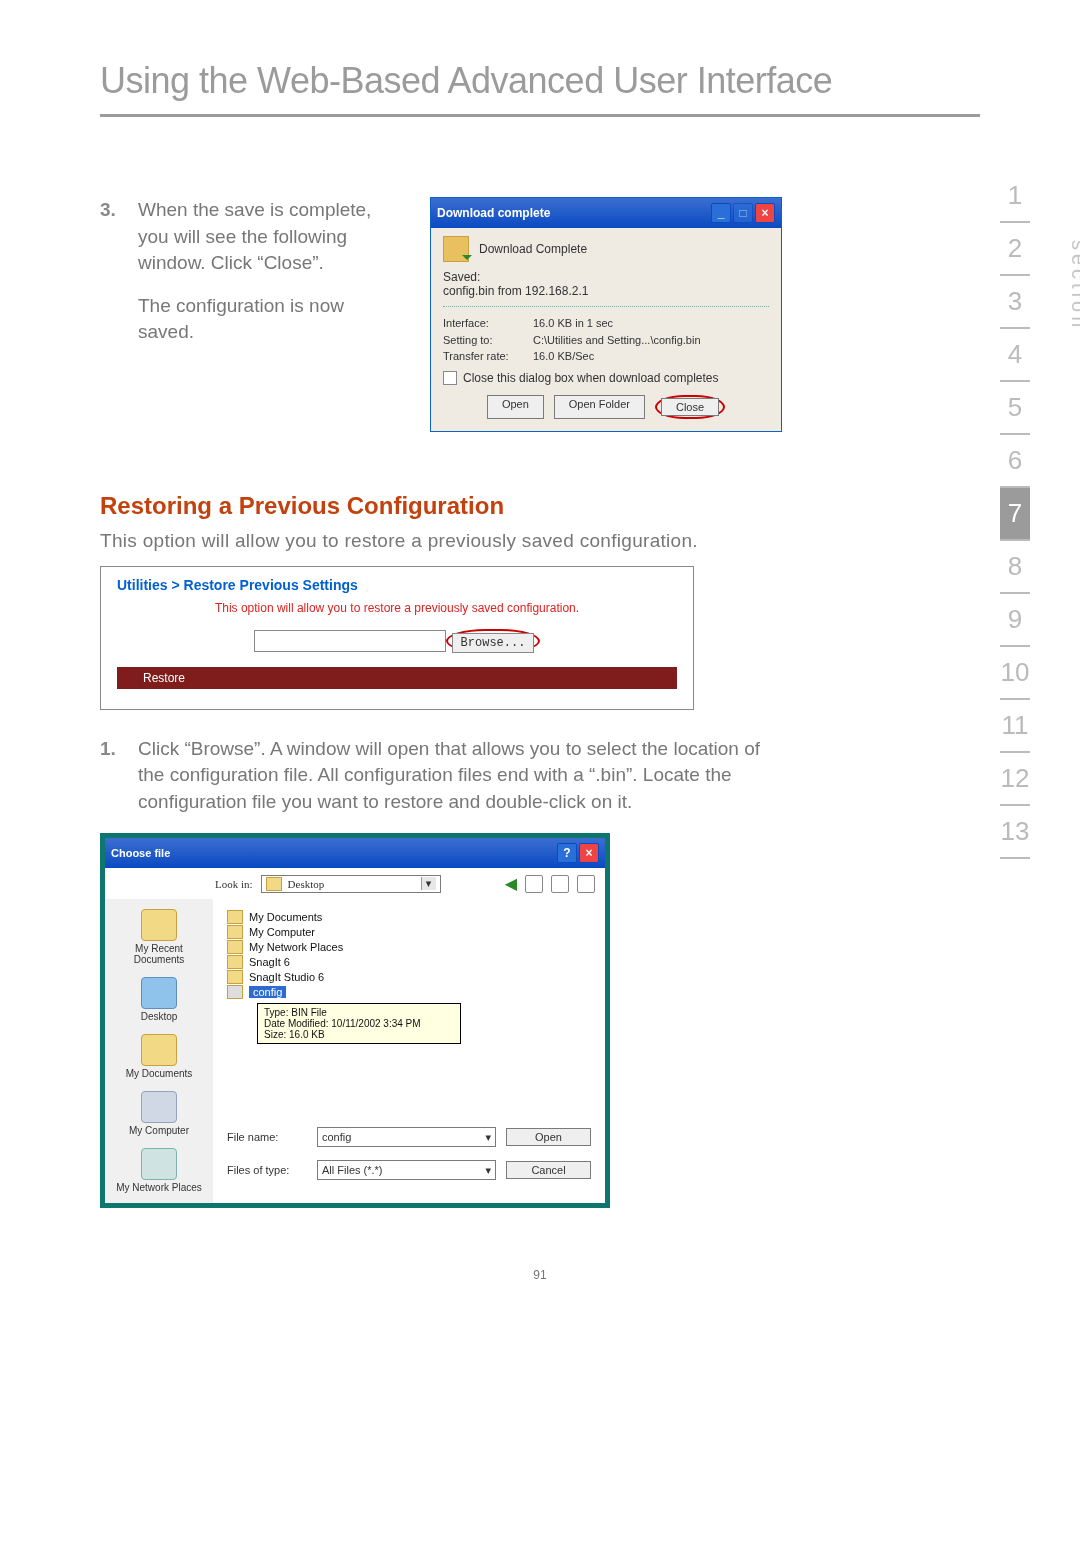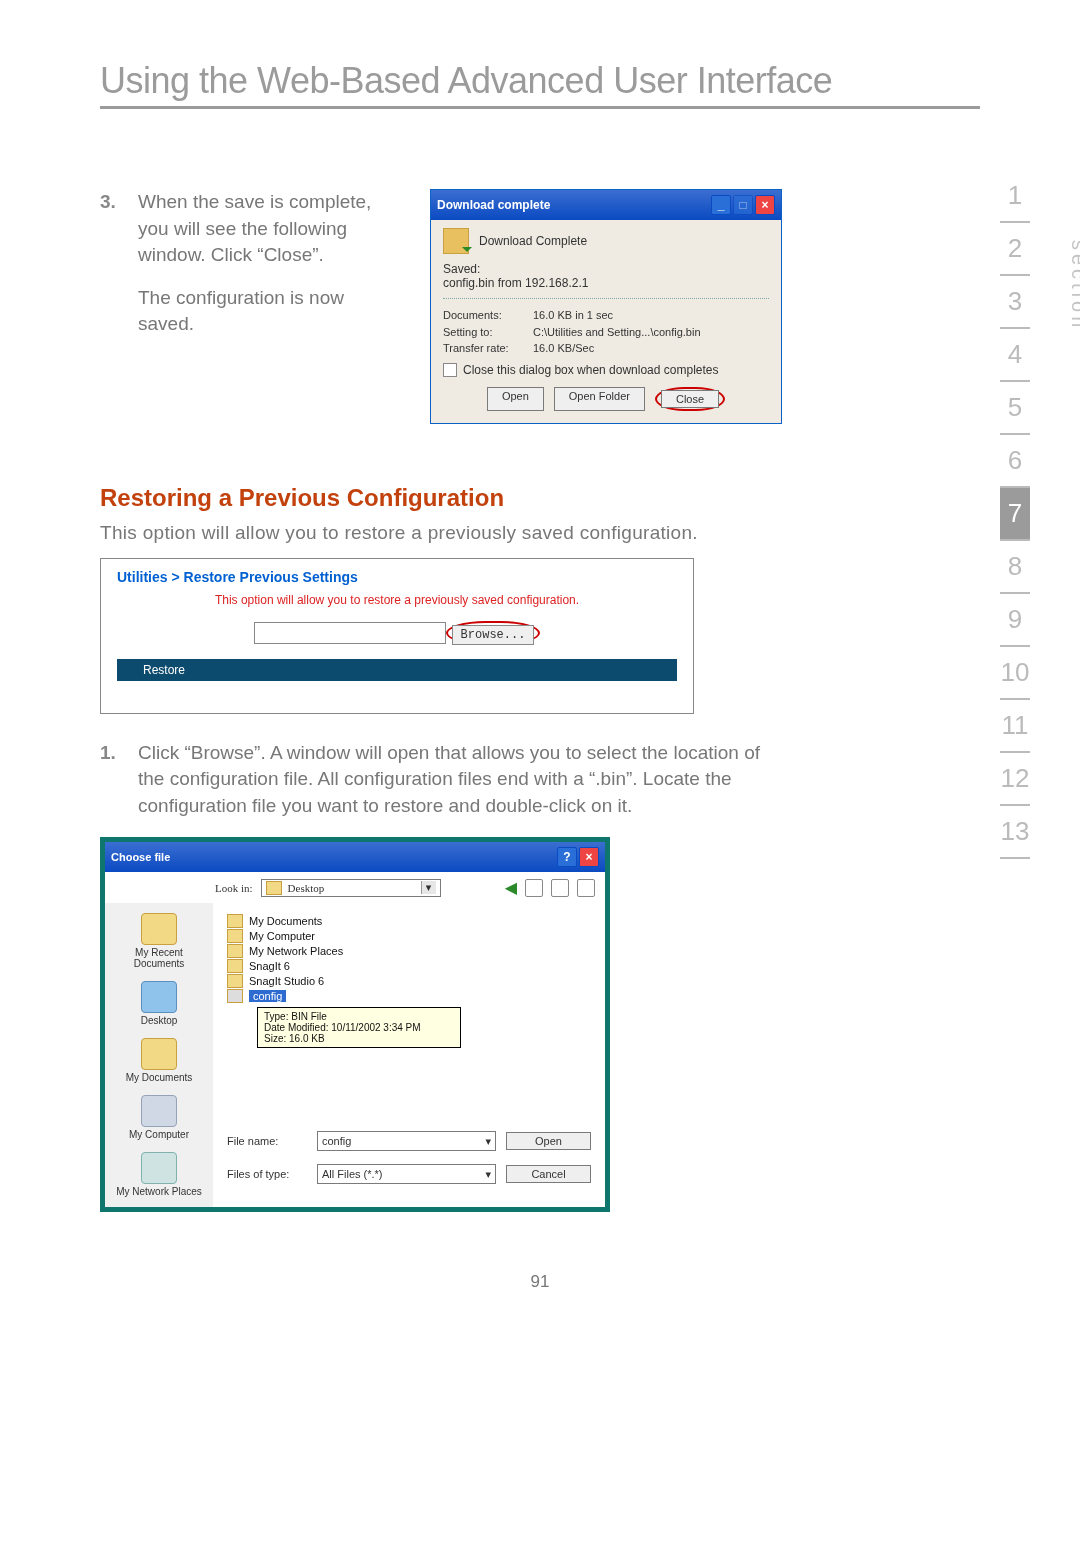--- a/index.html
+++ b/index.html
@@ -13,21 +13,21 @@
   .page {
     padding: 60px 100px 40px 100px;
     position: relative;
   }
   .title {
     font-size: 36px;
     color: #9b9b9b;
     font-weight: 400;
     letter-spacing: -0.5px;
     border-bottom: 3px solid #9b9b9b;
-    padding-bottom: 4px;
+    padding-bottom: 12px;
     margin-bottom: 80px;
   }
   .row3 {
     display: flex;
     gap: 30px;
     align-items: flex-start;
   }
   .step-text {
     display: flex;
     gap: 16px;
@@ -109,21 +109,21 @@
     font-size: 12px;
     text-align: center;
     margin-bottom: 14px;
   }
   .rp-input-row { display:flex; justify-content:center; align-items:center; gap:0; margin-bottom:14px; }
   .rp-input { width:190px; height:20px; border:1px solid #888; }
   .rp-browse {
     border:1px solid #888; background:#efefef; padding:2px 8px; font-size:12px;font-family:Liberation Mono, monospace;
   }
   .rp-restore {
-    background:#0c4a6e; color:#fff; font-size:12px; padding:4px 26px; display:block; margin:12px auto;
+    background:#7f1d1d; color:#fff; font-size:12px; padding:4px 26px; display:block; margin:0 auto;
   }
 
   .step1 {
     display:flex;
     gap:16px;
     color:#777;
     font-size:19px;
     line-height:1.4;
     margin-top: 26px;
     width: 680px;
@@ -197,21 +197,21 @@
     font-size:20px;
     letter-spacing:4px;
     position:absolute;
     right:-10px;
     top:240px;
   }
 
   .pagenum {
     text-align:center;
     color:#777;
-    font-size:17px;
+    font-size:12px;
     margin-top: 60px;
   }
 </style>
 </head>
 <body>
 
 <div class="page">
   <div class="title">Using the Web-Based Advanced User Interface</div>
 
   <div class="row3">
@@ -235,21 +235,21 @@
       <div class="dl-body">
         <div class="dl-head-row">
           <div class="dl-icon"></div>
           <span>Download Complete</span>
         </div>
         <div>Saved:</div>
         <div>config.bin from 192.168.2.1</div>
         <div class="dl-sep"></div>
         <div class="dl-stats">
           <div class="row">
-              <span class="lab">Documents:</span>
+              <span class="lab">Interface:</span>
               <span>16.0 KB in 1 sec</span>
             </div>
           <div class="row">
               <span class="lab">Setting to:</span>
               <span>C:\Utilities and Setting...\config.bin</span>
             </div>
           <div class="row">
               <span class="lab">Transfer rate:</span>
               <span>16.0 KB/Sec</span>
             </div>

